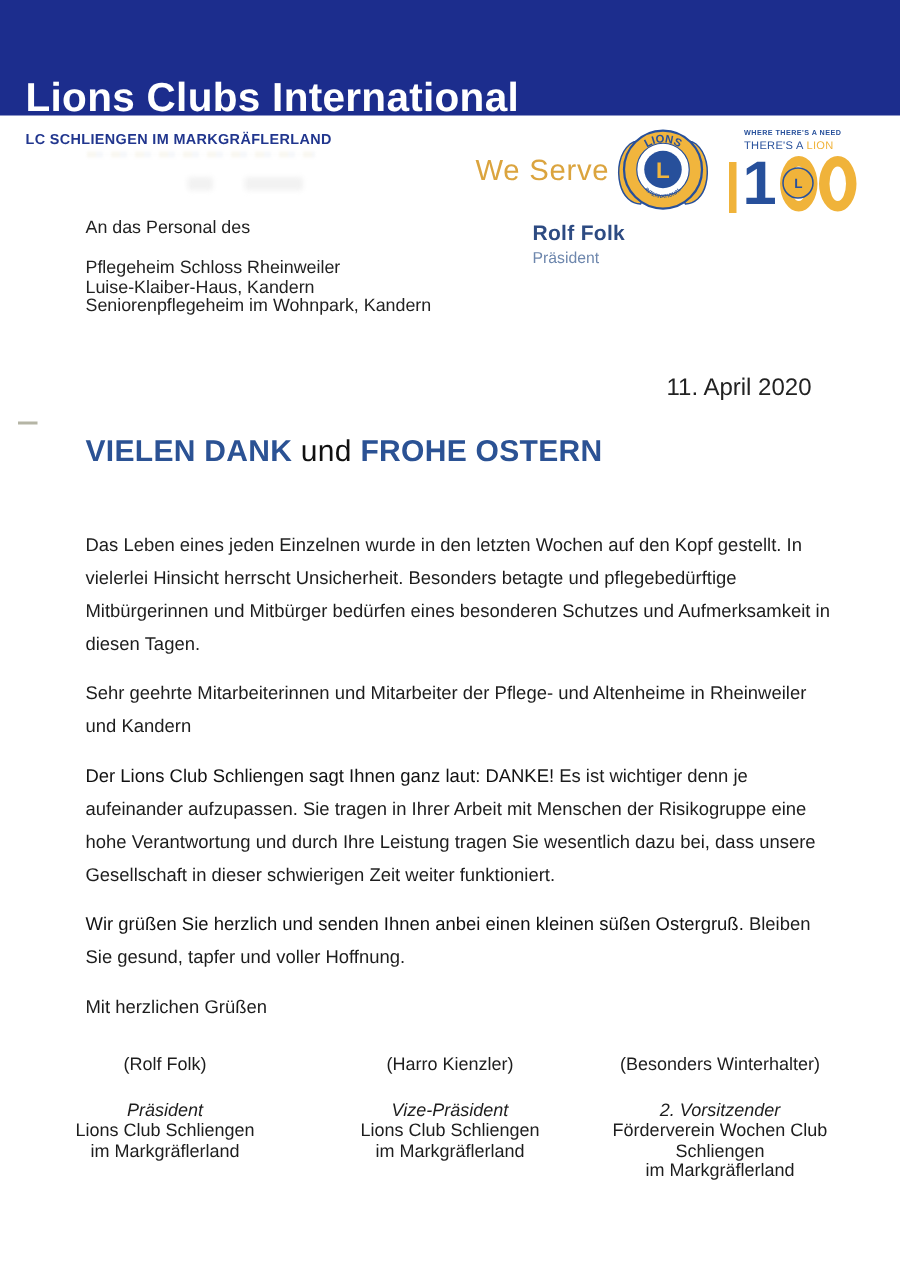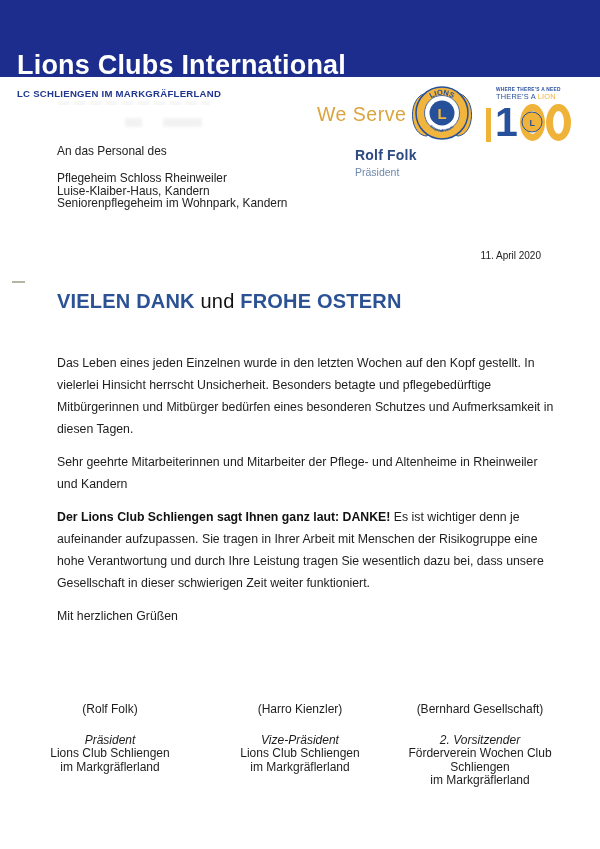--- a/index.html
+++ b/index.html
@@ -52,32 +52,32 @@
   }
   
   .officer{position:absolute;left:355px;top:147px;}
   .officer-name{font-size:14px;font-weight:700;color:#2d4b82;letter-spacing:.2px;}
   .officer-role{font-size:10.5px;color:#6e87ad;margin-top:3px;}
   
   .recipient{position:absolute;left:57px;top:145px;font-size:11.9px;line-height:12.3px;color:#222;}
   .recipient .intro{margin:0 0 15px 0;}
   .recipient p{margin:0;}
   
-  .date{position:absolute;right:59px;top:250px;font-size:10px;color:#222;text-align:right;}
+  .date{position:absolute;right:59px;top:250px;font-size:16px;color:#222;text-align:right;}
   .fold-dash{position:absolute;left:12px;top:281px;width:13px;height:2.4px;background:#b5b5a5;filter:blur(.4px);}
   
   .heading{
     position:absolute;left:57px;top:290px;width:500px;font-size:20px;font-weight:700;
     color:#2b5294;white-space:nowrap;letter-spacing:.2px;
   }
   .heading .conj{color:#111;font-weight:400;}
   
   .body-text{position:absolute;left:57px;top:352px;width:502px;font-size:12.3px;line-height:22px;color:#1d1d1d;}
   .body-text p{margin:0 0 11px 0;}
-  .body-text b{font-weight:700;color:#111;}
+  .body-text b{font-weight:400;color:#111;}
   .closing{margin-top:27px;}
   
   .sig{position:absolute;top:703px;font-size:12px;line-height:13px;text-align:center;color:#1d1d1d;}
   .sig-1{left:40px;width:140px;}
   .sig-2{left:210px;width:180px;}
   .sig-3{left:390px;width:180px;}
   .sig .role{font-style:italic;margin-top:18px;}
   .sig .org{line-height:13.5px;}
 </style>
 </head>
@@ -148,36 +148,37 @@
   <div class="heading">
     <span>VIELEN DANK</span>
     <span class="conj">und</span>
     <span>FROHE OSTERN</span>
   </div>
 
   <div class="body-text">
     <p>Das Leben eines jeden Einzelnen wurde in den letzten Wochen auf den Kopf gestellt. In vielerlei Hinsicht herrscht Unsicherheit. Besonders betagte und pflegebedürftige Mitbürgerinnen und Mitbürger bedürfen eines besonderen Schutzes und Aufmerksamkeit in diesen Tagen.</p>
     <p>Sehr geehrte Mitarbeiterinnen und Mitarbeiter der Pflege- und Altenheime in Rheinweiler und Kandern</p>
     <p><b>Der Lions Club Schliengen sagt Ihnen ganz laut: DANKE!</b> <span>Es ist wichtiger denn je aufeinander aufzupassen. Sie tragen in Ihrer Arbeit mit Menschen der Risikogruppe eine hohe Verantwortung und durch Ihre Leistung tragen Sie wesentlich dazu bei, dass unsere Gesellschaft in dieser schwierigen Zeit weiter funktioniert.</span></p>
+    <p><b>Wir grüßen Sie herzlich und senden Ihnen anbei einen kleinen süßen Ostergruß.</b> <span>Bleiben Sie gesund, tapfer und voller Hoffnung.</span></p>
     <p class="closing">Mit herzlichen Grüßen</p>
   </div>
 
   <div class="sig sig-1">
     <div>(Rolf Folk)</div>
     <div class="role">Präsident</div>
     <div class="org">Lions Club Schliengen</div>
     <div class="org">im Markgräflerland</div>
   </div>
   <div class="sig sig-2">
     <div>(Harro Kienzler)</div>
     <div class="role">Vize-Präsident</div>
     <div class="org">Lions Club Schliengen</div>
     <div class="org">im Markgräflerland</div>
   </div>
   <div class="sig sig-3">
-    <div>(Bernhard Gesellschaft)</div>
+    <div>(Besonders Winterhalter)</div>
     <div class="role">2. Vorsitzender</div>
     <div class="org">Förderverein Wochen Club</div>
     <div class="org">Schliengen</div>
     <div class="org">im Markgräflerland</div>
   </div>
 
 </div>
 
 </body></html>

